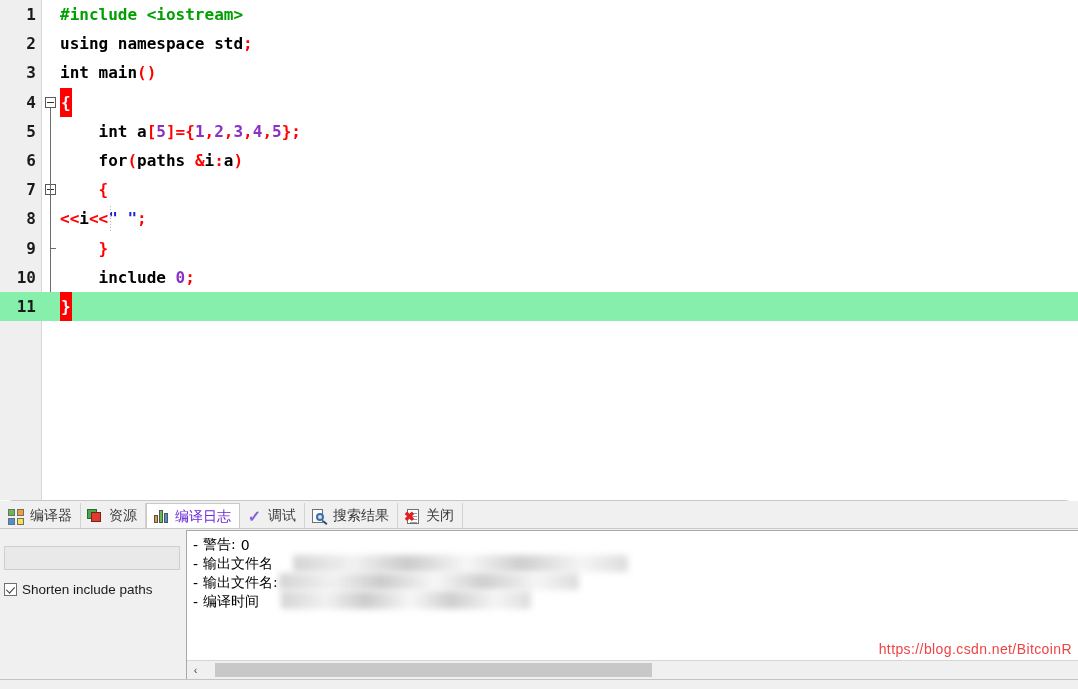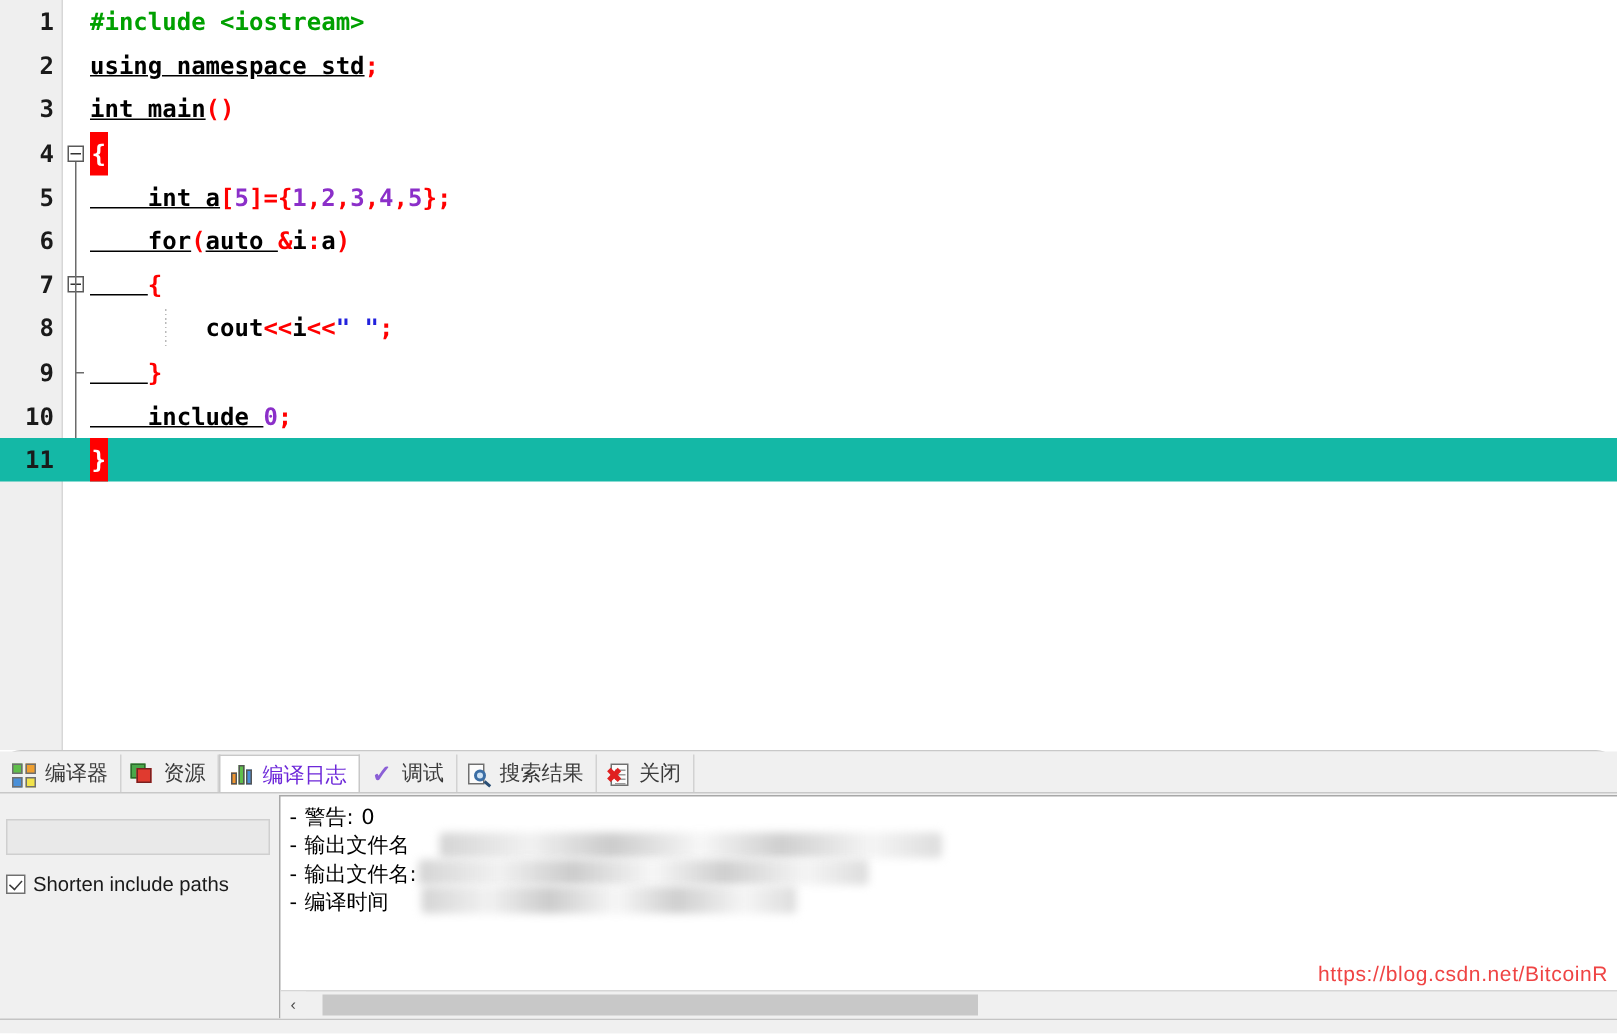--- a/index.html
+++ b/index.html
@@ -39,21 +39,21 @@
     line-height: 29.2px;
   }
   .line {
     position: relative;
     height: 29.2px;
     white-space: pre;
     display: flex;
     align-items: center;
   }
   .line-hl {
-    background: #14b8a6;
+    background: #86efac;
   }
   .gutter {
     position: absolute;
     left: 0;
     top: 0;
     width: 42px;
     height: 100%;
     background: #efefef;
     border-right: 1px solid #d7d7d7;
     box-sizing: border-box;
@@ -128,21 +128,21 @@
   
   .indent-guide {
     position: absolute;
     width: 1px;
     background: repeating-linear-gradient(
       to bottom, #b9b9b9 0 1px, transparent 1px 3px);
   }
 
   
   .t-pre   { color: #00a000; }
-  .t-kw    { color: #000000; text-decoration: underline; }
+  .t-kw    { color: #000000; }
   .t-id    { color: #000000; }
   .t-op    { color: #ff0000; }
   .t-num   { color: #8b2fc9; }
   .t-str   { color: #2222dd; }
   .t-brace-hl {
     color: #ffffff;
     background: #ff0000;
     padding: 0 1px;
   }
 
@@ -433,23 +433,23 @@
         <div class="fold-tick" style="top: 247.6px;"></div>
         <div class="fold-corner" style="top: 300px;"></div>
         <div class="fold-line" style="top: 107.6px; height: 199.4px;"></div>
       </div>
     <div class="code-area" id="code-area">
         <div class="line"><span class="lineno" style="top: 0px;">1</span><span class="code-text"><span class="t-pre">#include &lt;iostream&gt;</span></span></div>
         <div class="line"><span class="lineno" style="top: 0px;">2</span><span class="code-text"><span class="t-kw">using namespace std</span><span class="t-op">;</span></span></div>
         <div class="line"><span class="lineno" style="top: 0px;">3</span><span class="code-text"><span class="t-kw">int main</span><span class="t-op">()</span></span></div>
         <div class="line"><span class="lineno" style="top: 0px;">4</span><span class="code-text"><span class="t-brace-hl">{</span></span></div>
         <div class="line"><span class="lineno" style="top: 0px;">5</span><span class="code-text"><span class="t-kw">    int a</span><span class="t-op">[</span><span class="t-num">5</span><span class="t-op">]={</span><span class="t-num">1</span><span class="t-op">,</span><span class="t-num">2</span><span class="t-op">,</span><span class="t-num">3</span><span class="t-op">,</span><span class="t-num">4</span><span class="t-op">,</span><span class="t-num">5</span><span class="t-op">};</span></span></div>
-        <div class="line"><span class="lineno" style="top: 0px;">6</span><span class="code-text"><span class="t-kw">    for</span><span class="t-op">(</span><span class="t-kw">auto </span><span class="t-op">&amp;</span><span class="t-id">i</span><span class="t-op">:</span><span class="t-id">a</span><span class="t-op">)</span></span></div>
+        <div class="line"><span class="lineno" style="top: 0px;">6</span><span class="code-text"><span class="t-kw">    for</span><span class="t-op">(</span><span class="t-kw">paths </span><span class="t-op">&amp;</span><span class="t-id">i</span><span class="t-op">:</span><span class="t-id">a</span><span class="t-op">)</span></span></div>
         <div class="line"><span class="lineno" style="top: 0px;">7</span><span class="code-text"><span class="t-kw">    </span><span class="t-op">{</span></span></div>
-        <div class="line"><span class="lineno" style="top: 0px;">8</span><span class="code-text"><span class="t-id">        cout</span><span class="t-op">&lt;&lt;</span><span class="t-id">i</span><span class="t-op">&lt;&lt;</span><span class="t-str">" "</span><span class="t-op">;</span></span></div>
+        <div class="line"><span class="lineno" style="top: 0px;">8</span><span class="code-text"><span class="t-op">&lt;&lt;</span><span class="t-id">i</span><span class="t-op">&lt;&lt;</span><span class="t-str">" "</span><span class="t-op">;</span></span></div>
         <div class="line"><span class="lineno" style="top: 0px;">9</span><span class="code-text"><span class="t-kw">    </span><span class="t-op">}</span></span></div>
         <div class="line"><span class="lineno" style="top: 0px;">10</span><span class="code-text"><span class="t-kw">    include </span><span class="t-num">0</span><span class="t-op">;</span></span></div>
         <div class="line line-hl"><span class="lineno" style="top: 0px;">11</span><span class="code-text"><span class="t-brace-hl">}</span></span></div>
       </div>
   <div class="indent-guide" style="left: 110px; top: 206.4px; height: 25.2px;"></div>
     </div>
 
   <div class="bottom">
 
     <div class="tabbar" id="tabbar">

